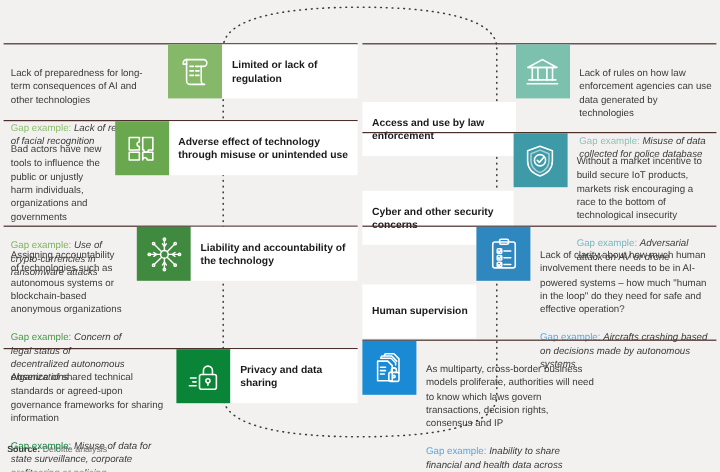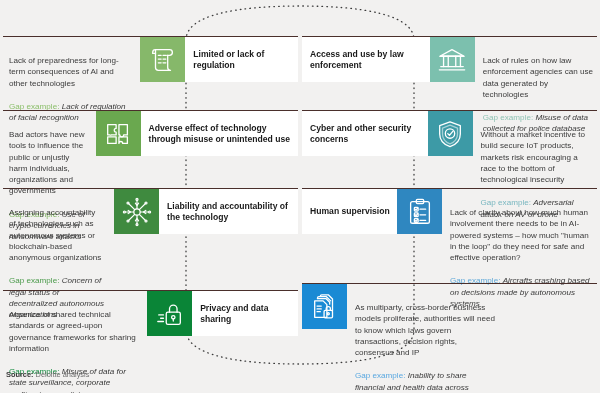--- a/index.html
+++ b/index.html
@@ -48,21 +48,21 @@
     flex:1 1 auto;
     display:flex;align-items:center;
     padding:0 2px 0 8px;
     font-weight:bold;font-size:8.6px;line-height:10.4px;
     color:#1a1a1a;
     height:45px;box-sizing:border-box;
   }
 
   
   .col-right .text-block{width:155px;padding:6px 4px 4px 8px;}
-  .col-right .titlebox{padding:0 6px 0 8px;}
+  .col-right .titlebox{padding:0 6px 0 8px;margin-top:48px;}
 
   .source{
     position:absolute;left:6px;top:370px;
     font-size:7.4px;color:#6d6d6d;
   }
   .source b{color:#3b3b3b;font-weight:bold;}
 
   .icon svg{display:block;}
 </style>
 </head>
@@ -102,21 +102,21 @@
       <line x1="11" y1="19" x2="14" y2="19"></line>
                 <line x1="16" y1="19" x2="19" y2="19"></line>
     </svg>
             </span>
           </div>
           <div class="titlebox">
             <span>Limited or lack of regulation</span>
           </div>
         </div>
       </div>
-      <div class="row" style="position: absolute; left: 0px; top: 110px; width: 295px;">
+      <div class="row" style="position: absolute; left: 0px; top: 100px; width: 295px;">
         <div class="divider"></div>
         <div class="rowbody">
           <div class="text-block">
             <p>Bad actors have new tools to influence the public or unjustly harm individuals, organizations and governments</p>
             <p class="gap"><span class="gaplabel" style="color: rgb(127, 180, 98);">Gap example:</span> <span class="gaptext">Use of crypto-currencies in ransomware attacks</span></p>
           </div>
           <div class="tile" style="background: rgb(106, 168, 79);">
             <span class="icon">
               <svg width="30" height="30" viewBox="0 0 32 32" fill="none" stroke="#fff" stroke-width="1.4" stroke-linecap="round" stroke-linejoin="round">
       <path d="M5 6h9v4a2 2 0 0 0 0 4v3H9a2 2 0 0 1-2 0H5z"></path>

